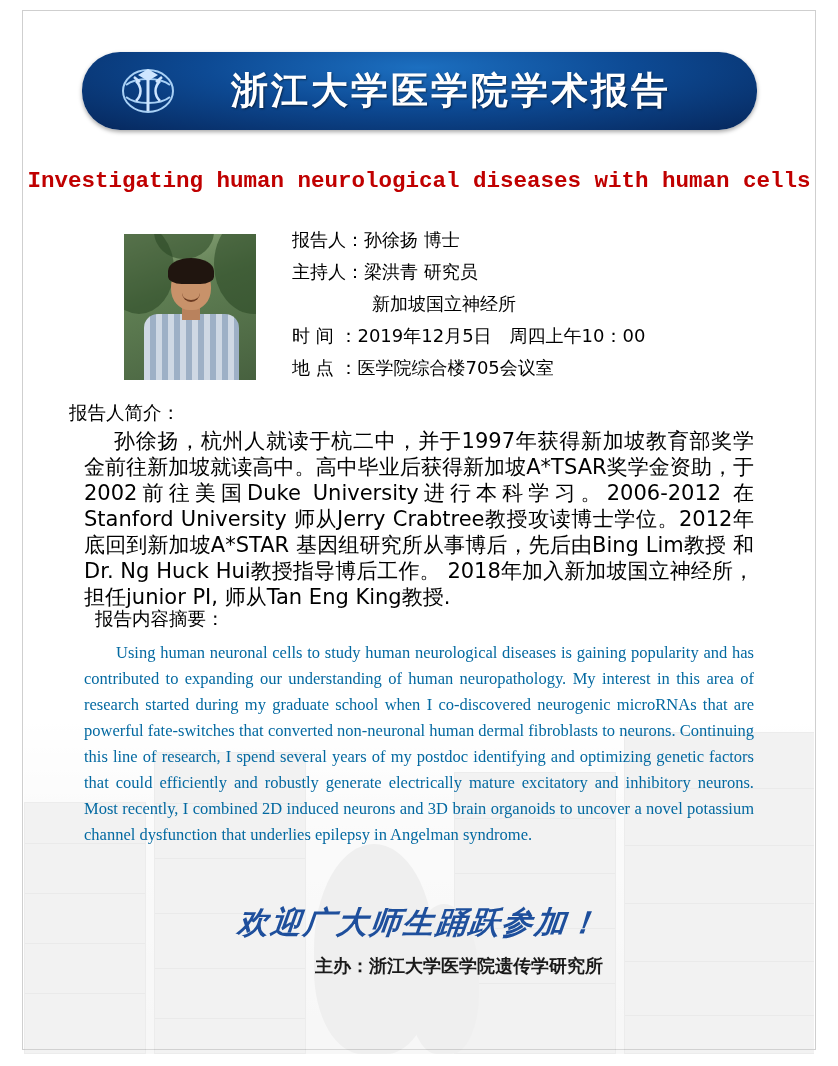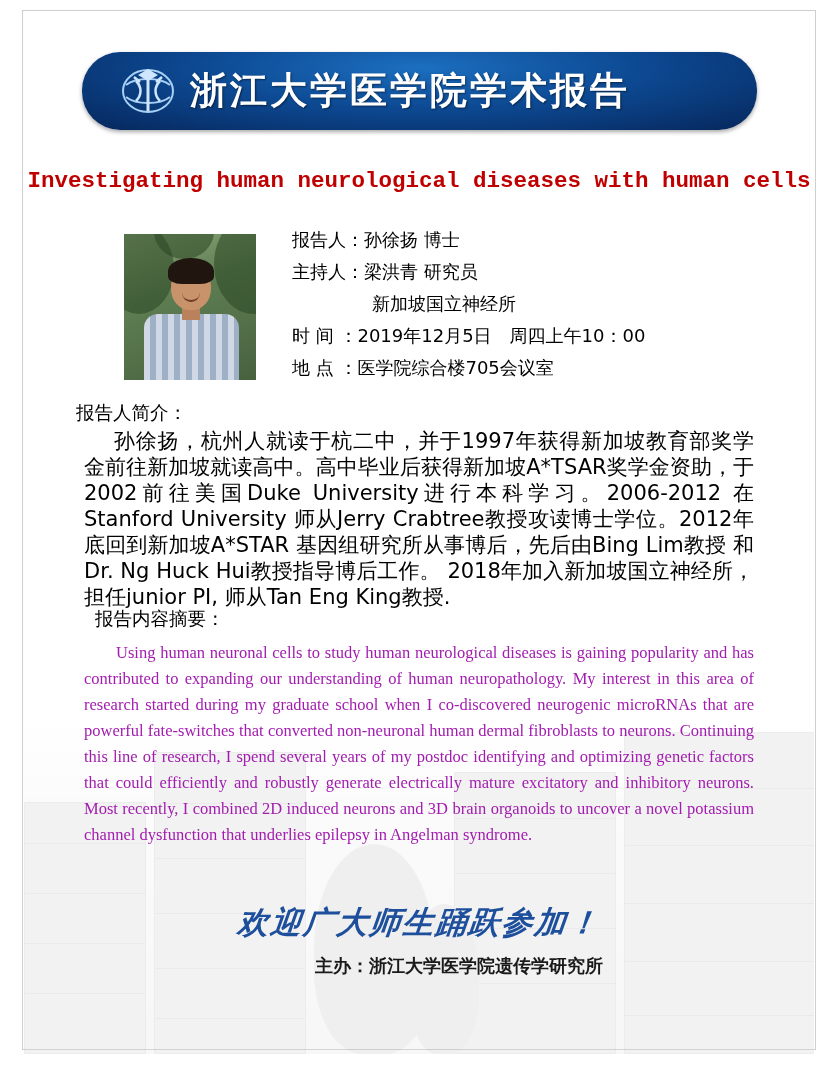--- a/index.html
+++ b/index.html
@@ -72,20 +72,21 @@
     top: 52px;
     width: 675px;
     height: 78px;
     border-radius: 38px;
     background: radial-gradient(ellipse at 50% 20%, #1c6fc0 0%, #0d4a94 45%, #06275c 100%);
     box-shadow: 0 2px 4px rgba(0,0,0,0.35);
     display: flex;
     align-items: center;
     padding-left: 38px;
     box-sizing: border-box;
+    gap: 41px;
   }
   .banner-logo {
     width: 56px;
     height: 56px;
     flex: 0 0 56px;
     position: relative;
     margin-right: 14px;
   }
   .banner-title {
     color: #ffffff;
@@ -174,21 +175,21 @@
   }
   .info .row { white-space: nowrap; }
   .info .indent { padding-left: 80px; }
   
   .sec-head {
     position: absolute;
     font-family: "DejaVu Sans", sans-serif;
     font-size: 18.5px;
     color: #000000;
   }
-  #bio-head { left: 76px; top: 400px; font-family: Liberation Mono, monospace; }
+  #bio-head { left: 69px; top: 400px; font-family: Liberation Mono, monospace; }
   #abs-head { left: 95px; top: 606px; }
   
   .bio {
     position: absolute;
     left: 84px;
     top: 428px;
     width: 670px;
     font-family: "DejaVu Sans", sans-serif;
     font-size: 21px;
     line-height: 26px;
@@ -199,21 +200,21 @@
   }
   
   .abstract {
     position: absolute;
     left: 84px;
     top: 640px;
     width: 670px;
     font-family: "Liberation Serif", serif;
     font-size: 16.5px;
     line-height: 26px;
-    color: #a21caf;
+    color: #0369a1;
     text-align: justify;
     text-indent: 32px;
   }
   
   .welcome {
     position: absolute;
     left: 0;
     top: 902px;
     width: 838px;
     text-align: center;

